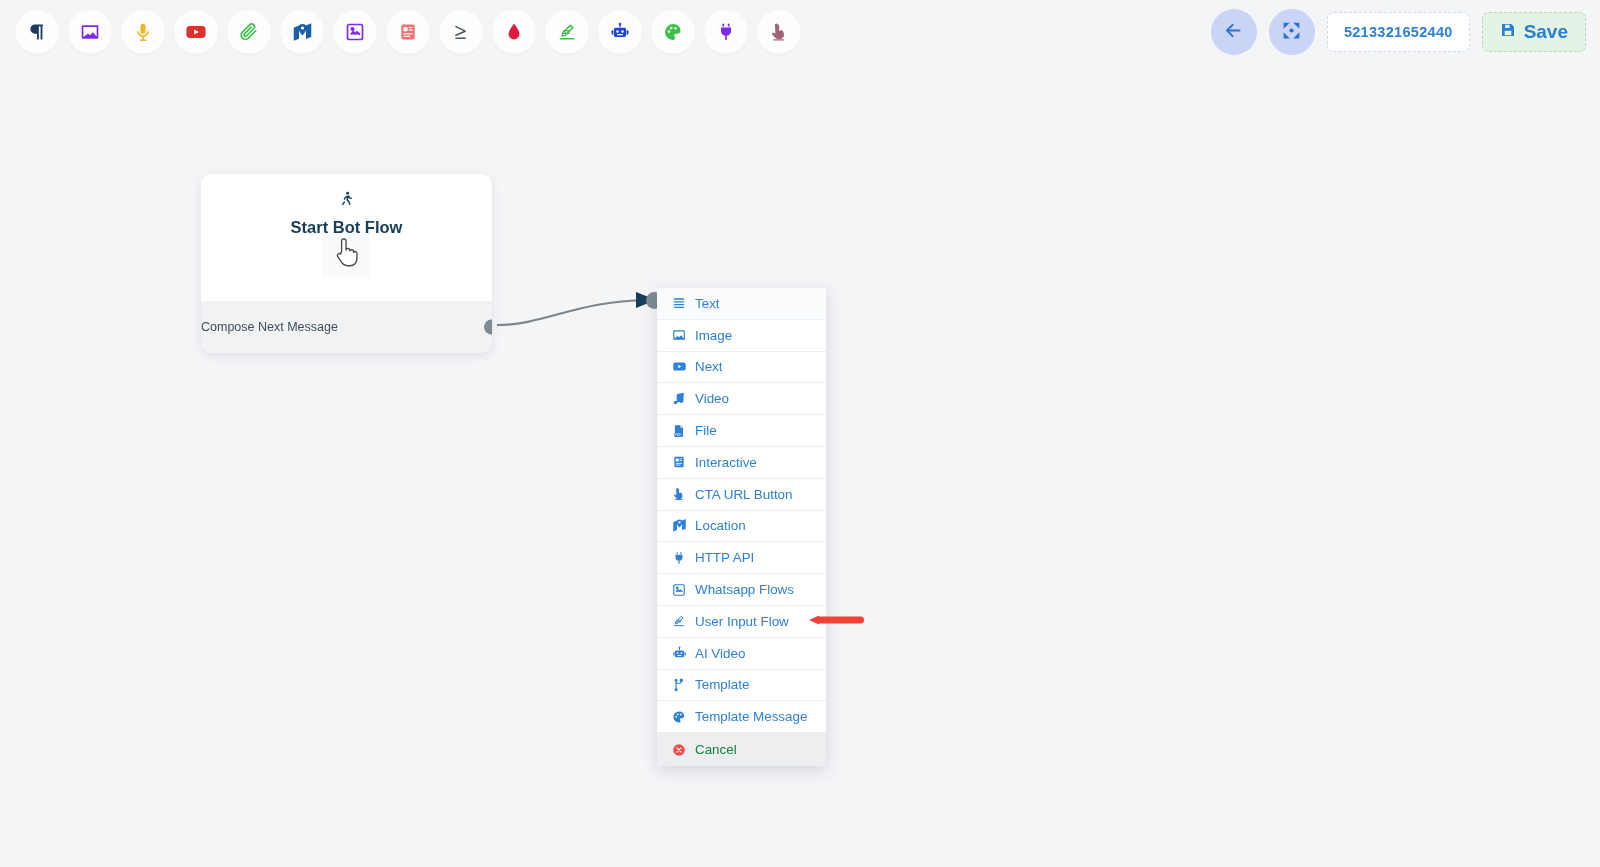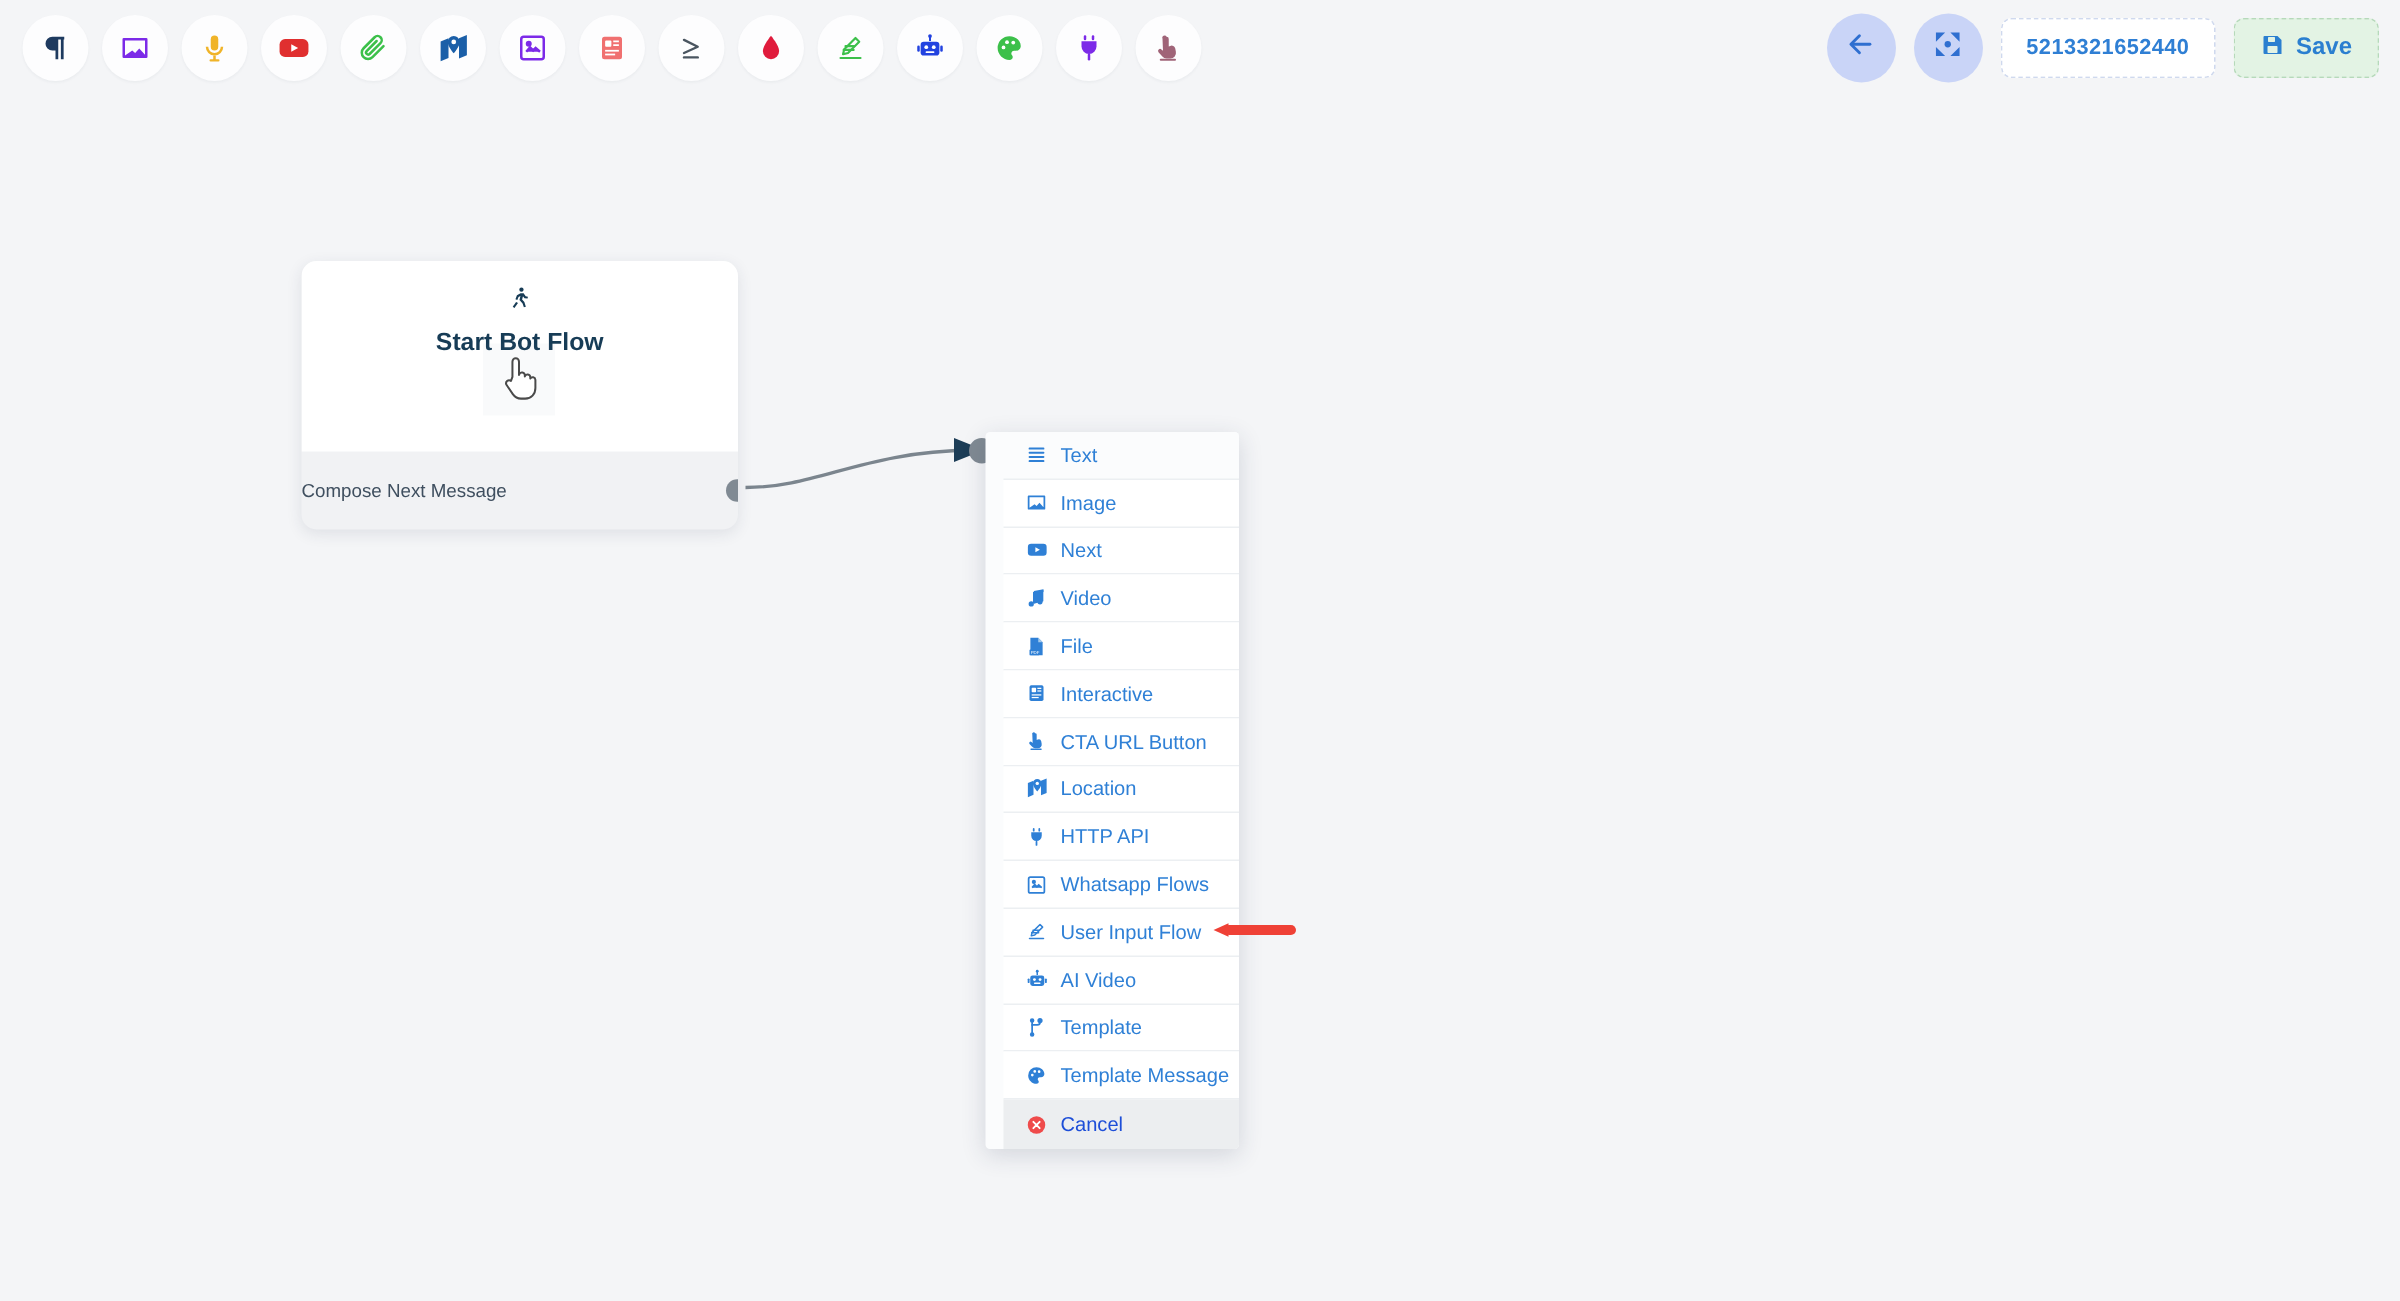--- a/index.html
+++ b/index.html
@@ -44,21 +44,21 @@
     display: flex; align-items: center; 
     color: #2f7fd4; font-weight: bold; font-size: 14.5px;
     letter-spacing: .3px;
     cursor: text;
   }
   .save-btn {
     height: 40px; padding: 0 17px;
     background: #e3f3e4;
     border: 1px dashed #b6d9ba; border-radius: 7px;
     display: flex; align-items: center; gap: 8px;
-    color: #2b7fd0; font-weight: bold; font-size: 16px;
+    color: #2b7fd0; font-weight: bold; font-size: 19px;
     cursor: pointer;
   }
 
   
   .canvas { position: absolute; inset: 0; }
 
   
   .node {
     position: absolute; left: 201px; top: 174px;
     width: 291px;
@@ -106,35 +106,34 @@
   }
 
   
   .menu {
     position: absolute; left: 657px; top: 288px;
     width: 169px;
     background: #fbfcfd;
     border-radius: 3px;
     box-shadow: 0 4px 16px rgba(40,50,80,.16);
     overflow: hidden;
-    padding-left: 12px;
   }
   .menu-item {
     height: 31.8px;
     display: flex; align-items: center; gap: 8px;
     padding-left: 14px;
     font-size: 13.4px; color: #2f80d6;
     border-bottom: 1px solid #eceff2;
     cursor: pointer;
     background: #ffffff;
   }
   .menu-item:first-child { background: #fbfcfd; }
   .menu-item .mi-icon { width: 16px; display:flex; align-items:center; justify-content:center; }
   .menu-item.cancel {
-    background: #eceef0; color: #1d4ed8; border-bottom: none;
+    background: #eceef0; color: #15803d; border-bottom: none;
     height: 33px;
   }
 
   
   .annotation-arrow {
     position: absolute; left: 799px; top: 614px;
     width: 66px; height: 12px;
     pointer-events: none;
   }
 </style>

